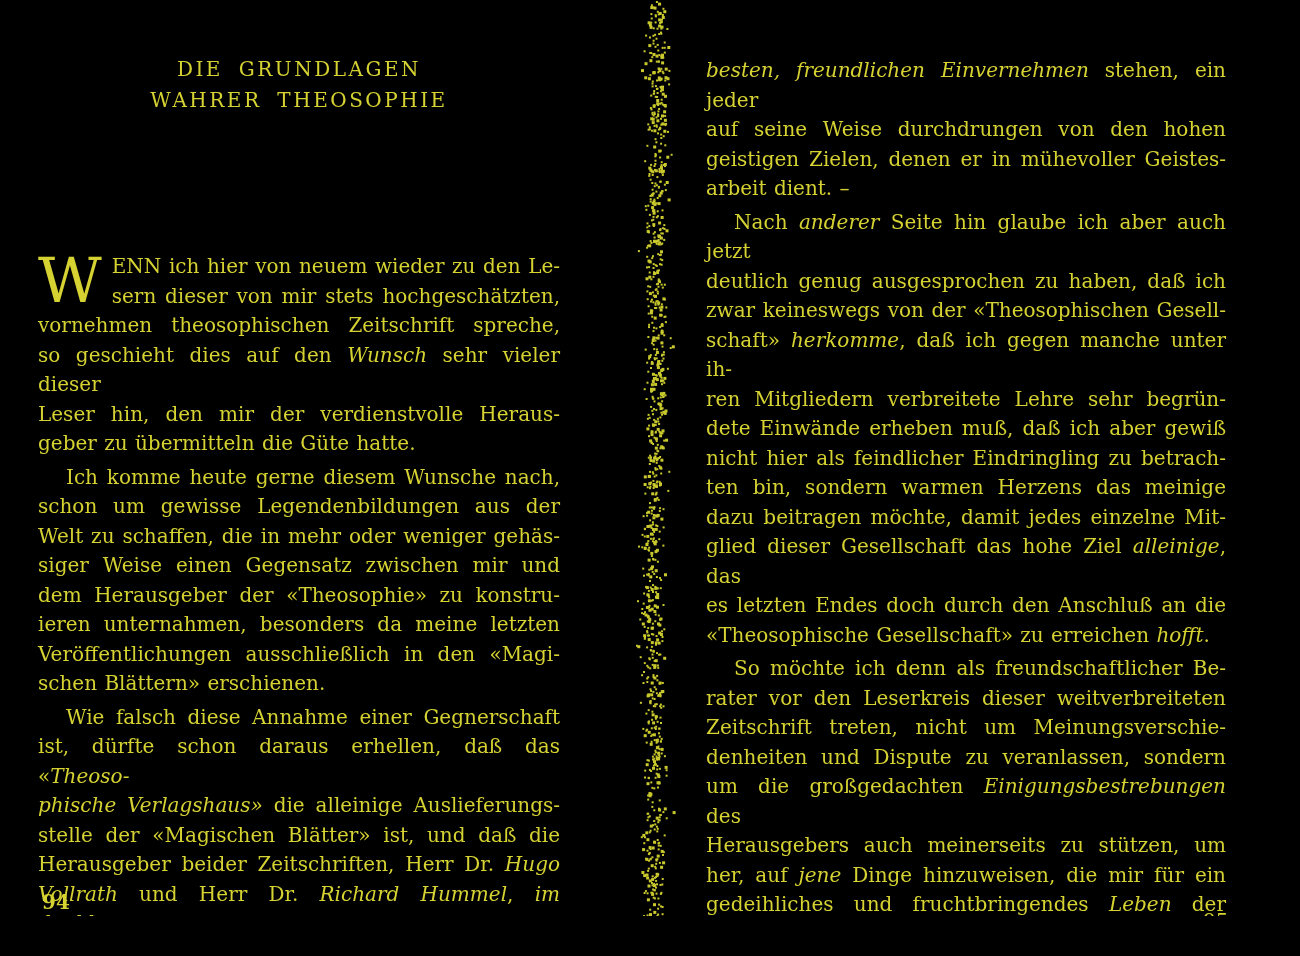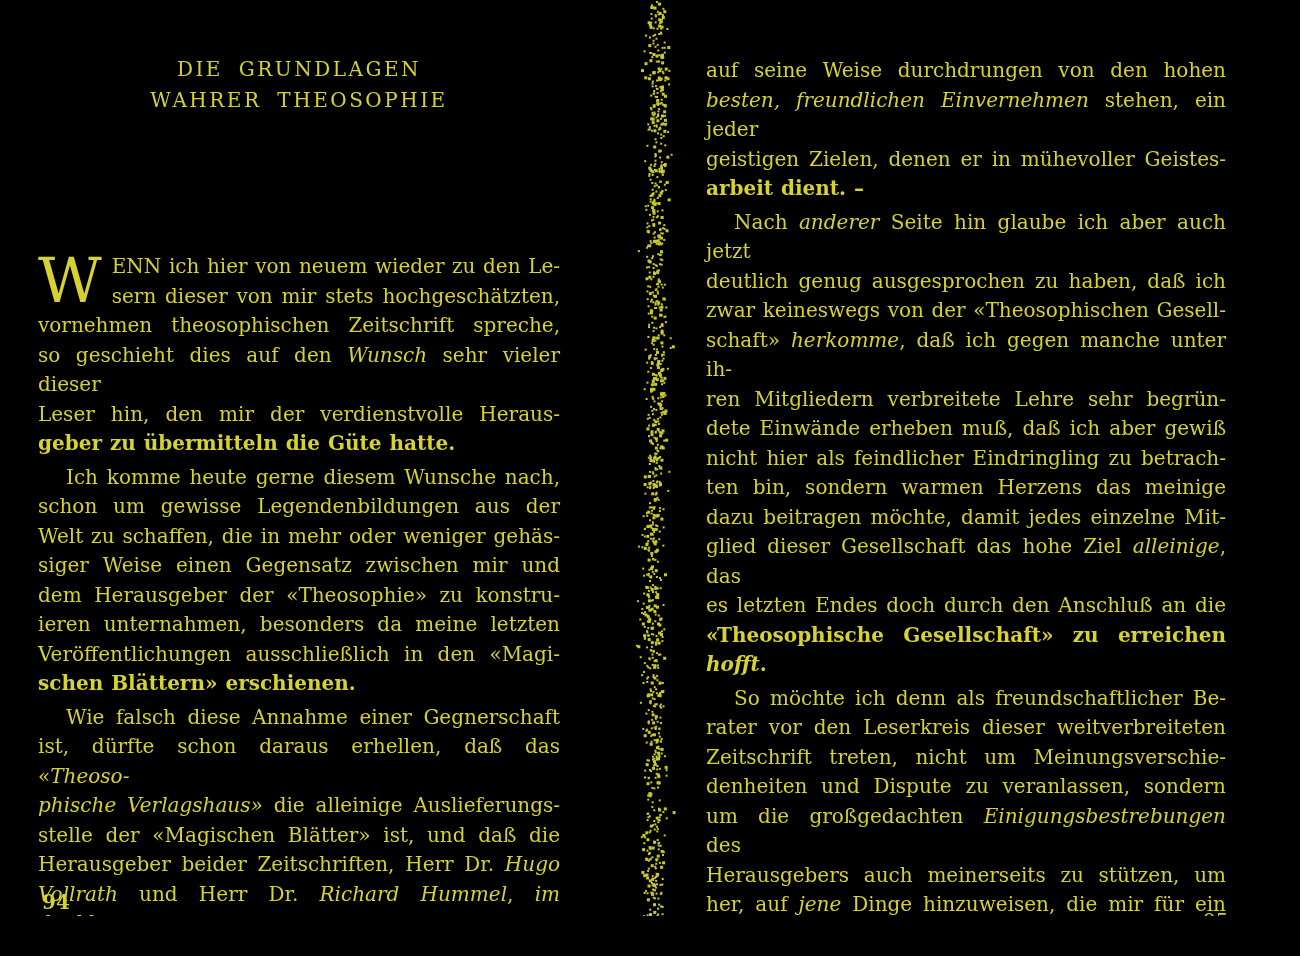--- a/index.html
+++ b/index.html
@@ -47,21 +47,21 @@
   #left-text  { top: 252px; }
   #right-text { top: 56px; }
 
   .para + .para { margin-top: 4px; }
 
   .jline {
     text-align: justify;
     text-align-last: justify;
     white-space: normal;
   }
-  .jline.lastline { text-align-last: left; font-weight: bold; }
+  .jline.lastline { text-align-last: left; }
   .para.indent .jline:first-child { text-indent: 28px; }
 
   .dropcap {
     float: left;
     font-size: 62px;
     line-height: 58px;
     height: 57px;
     margin: 0 10px 2px 0;
   }
 
@@ -1272,22 +1272,22 @@
       <rect x="16.8" y="537.4" width="2" height="2" fill="#c9c92e"></rect>
       <rect x="12.1" y="694.6" width="2" height="2" fill="#c9c92e"></rect>
       <rect x="14.2" y="693.3" width="3" height="3" fill="#c9c92e"></rect>
       <rect x="15.7" y="656.8" width="2" height="2" fill="#c9c92e"></rect>
       <rect x="17.0" y="884.1" width="3" height="3" fill="#c9c92e"></rect>
     </svg>
 
   <div class="page page-right">
     <div class="textblock" id="right-text">
         <div class="para">
+          <div class="jline"><i>besten, freundlichen Einvernehmen</i><span> stehen, ein jeder</span></div>
           <div class="jline"><span>auf seine Weise durchdrungen von den hohen</span></div>
-          <div class="jline"><i>besten, freundlichen Einvernehmen</i><span> stehen, ein jeder</span></div>
           <div class="jline"><span>geistigen Zielen, denen er in mühevoller Geistes-</span></div>
           <div class="jline lastline"><span>arbeit dient. –</span></div>
         </div>
         <div class="para indent">
           <div class="jline"><span>Nach </span><i>anderer</i><span> Seite hin glaube ich aber auch jetzt</span></div>
           <div class="jline"><span>deutlich genug ausgesprochen zu haben, daß ich</span></div>
           <div class="jline"><span>zwar keineswegs von der «Theosophischen Gesell-</span></div>
           <div class="jline"><span>schaft» </span><i>herkomme</i><span>, daß ich gegen manche unter ih-</span></div>
           <div class="jline"><span>ren Mitgliedern verbreitete Lehre sehr begrün-</span></div>
           <div class="jline"><span>dete Einwände erheben muß, daß ich aber gewiß</span></div>

